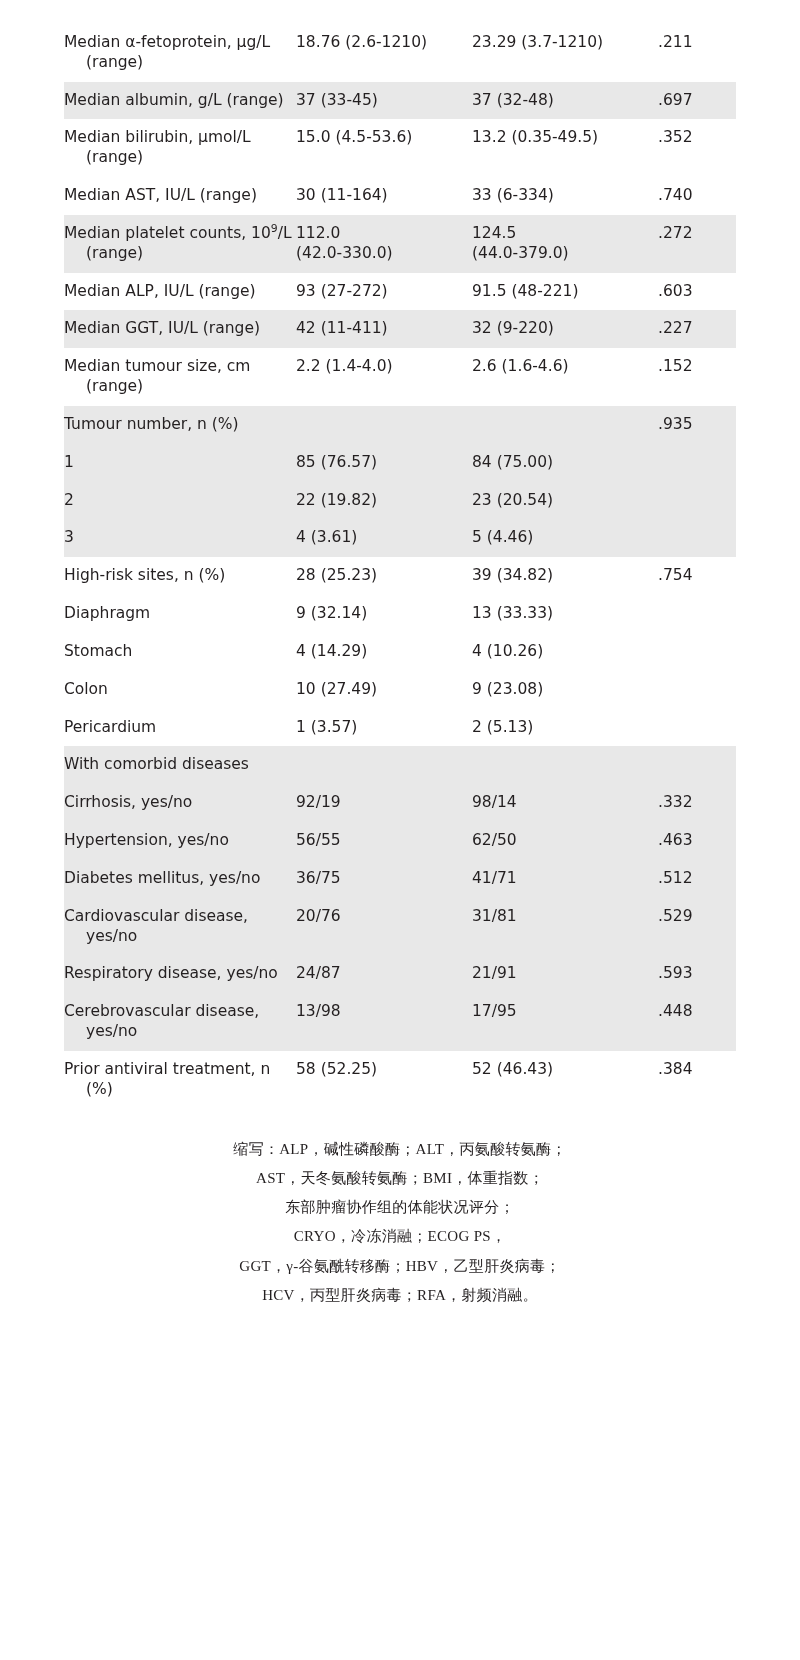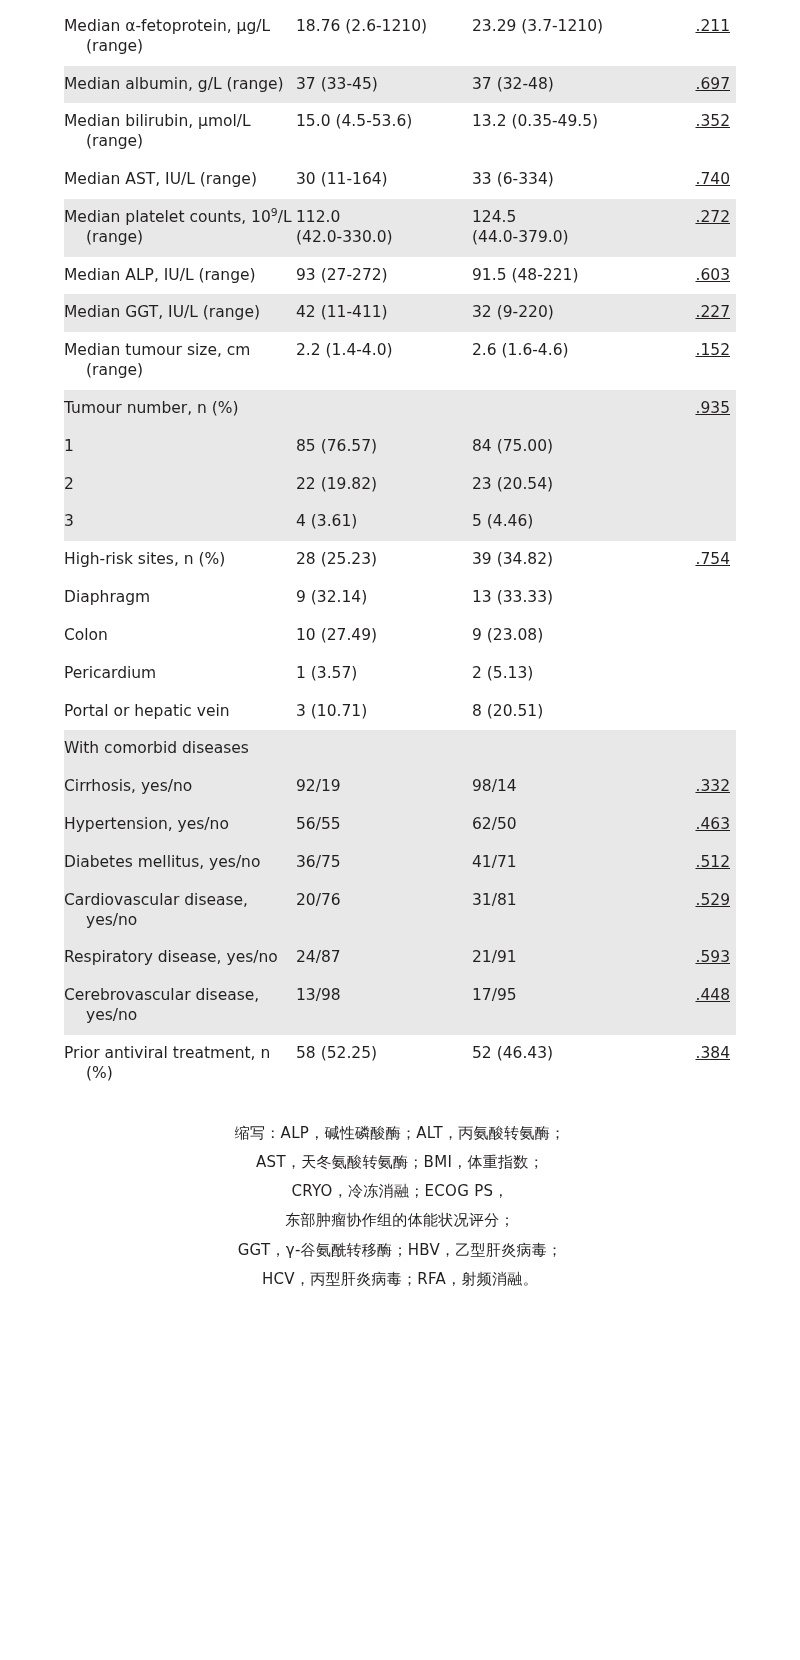--- a/index.html
+++ b/index.html
@@ -10,37 +10,38 @@
   body {
     width: 800px;
     min-height: 1660px;
     font-family: "DejaVu Sans", "Liberation Sans", sans-serif;
     color: #231f20;
   }
   .page {
     width: 736px;
     box-sizing: border-box;
     padding: 8px 64px;
+    margin-top: 16px;
   }
   table.data-table {
     width: 672px;
     border-collapse: collapse;
     table-layout: fixed;
     margin: 0 auto;
     font-size: 15.5px;
   }
   table.data-table td {
     vertical-align: top;
     padding: 9px 4px 9px 0;
     line-height: 1.28;
   }
   .col-label { width: 232px; }
   .col-v1 { width: 176px; }
   .col-v2 { width: 186px; }
-  .col-p  { width: 78px; text-align: right; padding-right: 6px !important; text-decoration: underline; }
+  .col-p  { width: 78px; text-align: left; padding-right: 6px !important; }
 
   tr.shaded td { background: #e8e8e8; }
   tr.plain td { background: #ffffff; }
 
   td.label {
     padding-left: 14px;
   }
   
   .ind0 { padding-left: 14px; }
   .ind1 { padding-left: 34px; }
@@ -57,21 +58,21 @@
 
   .footnote {
     width: 672px;
     margin: 26px auto 0 auto;
     text-align: center;
     font-size: 15px;
     line-height: 1.95;
     color: #231f20;
     letter-spacing: 0.3px;
   }
-  .footnote div { white-space: pre-wrap; }
+  .footnote div { white-space: pre-wrap; font-family: Liberation Serif, serif; }
 </style>
 </head>
 <body>
 
 <div class="page">
 
   <table class="data-table">
     <colgroup>
       <col class="col-label">
       <col class="col-v1">
@@ -188,40 +189,40 @@
         <tr class="plain">
           <td class="label ind1">
             <span class="hang">Diaphragm</span>
           </td>
           <td class="val">9 (32.14)</td>
           <td class="val">13 (33.33)</td>
           <td class="col-p"></td>
         </tr>
         <tr class="plain">
           <td class="label ind1">
+            <span class="hang">Stomach</span>
+          </td>
+          <td class="val">4 (14.29)</td>
+          <td class="val">4 (10.26)</td>
+          <td class="col-p"></td>
+        </tr>
+        <tr class="plain">
+          <td class="label ind1">
             <span class="hang">Colon</span>
           </td>
           <td class="val">10 (27.49)</td>
           <td class="val">9 (23.08)</td>
           <td class="col-p"></td>
         </tr>
         <tr class="plain">
           <td class="label ind1">
             <span class="hang">Pericardium</span>
           </td>
           <td class="val">1 (3.57)</td>
           <td class="val">2 (5.13)</td>
-          <td class="col-p"></td>
-        </tr>
-        <tr class="plain">
-          <td class="label ind1">
-            <span class="hang">Portal or hepatic vein</span>
-          </td>
-          <td class="val">3 (10.71)</td>
-          <td class="val">8 (20.51)</td>
           <td class="col-p"></td>
         </tr>
         <tr class="shaded">
           <td class="label ind0">
             <span class="hang">With comorbid diseases</span>
           </td>
           <td class="val"></td>
           <td class="val"></td>
           <td class="col-p"></td>
         </tr>
@@ -280,19 +281,19 @@
           <td class="val">58 (52.25)</td>
           <td class="val">52 (46.43)</td>
           <td class="col-p">.384</td>
         </tr>
       </tbody>
   </table>
 
   <div class="footnote">
     <div>缩写：ALP，碱性磷酸酶；ALT，丙氨酸转氨酶；</div>
     <div>AST，天冬氨酸转氨酶；BMI，体重指数；</div>
+    <div>东部肿瘤协作组的体能状况评分；</div>
     <div>CRYO，冷冻消融；ECOG PS，</div>
-    <div>东部肿瘤协作组的体能状况评分；</div>
     <div>GGT，γ-谷氨酰转移酶；HBV，乙型肝炎病毒；</div>
     <div>HCV，丙型肝炎病毒；RFA，射频消融。</div>
   </div>
 
 </div>
 
 </body></html>

